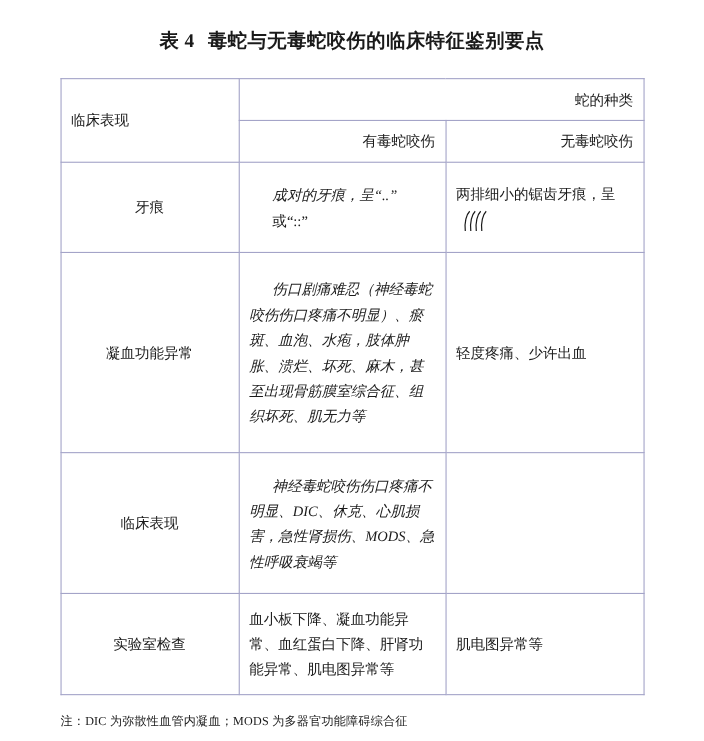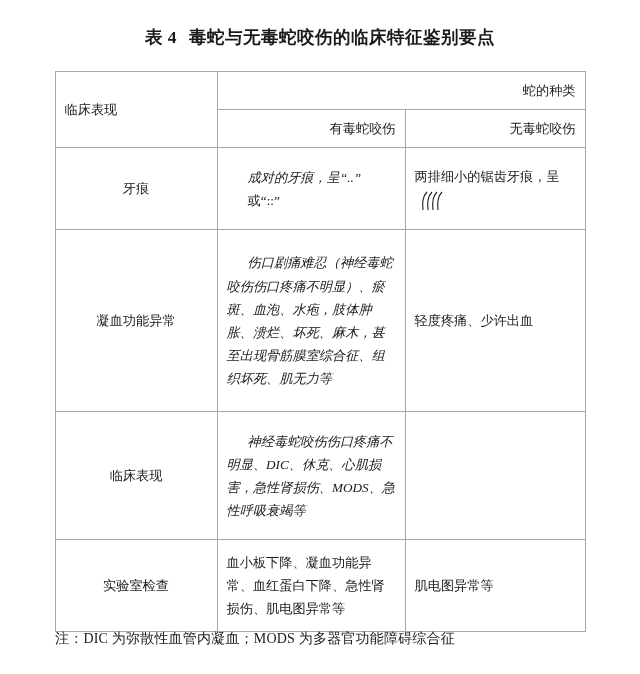--- a/index.html
+++ b/index.html
@@ -80,22 +80,22 @@
   .fangs {
     display: inline-block;
     width: 30px;
     height: 22px;
     vertical-align: middle;
     margin-left: 2px;
   }
   .note {
     position: absolute;
     left: 55px;
-    bottom: 26px;
-    font-size: 14px;
+    bottom: 11px;
+    font-size: 11px;
     letter-spacing: 0.2px;
   }
 </style>
 </head>
 <body>
 
 <div class="page">
 
   <div class="title">
     <span class="tnum">表 4</span><span>毒蛇与无毒蛇咬伤的临床特征鉴别要点</span>
@@ -143,21 +143,21 @@
       </tr>
 
       <tr style="height:128px;">
         <td class="rowlabel">临床表现</td>
         <td class="cellmid cell-indent">神经毒蛇咬伤伤口疼痛不明显、DIC、休克、心肌损害，急性肾损伤、MODS、急性呼吸衰竭等</td>
         <td class="cellmid"></td>
       </tr>
 
       <tr style="height:92px;">
         <td class="rowlabel">实验室检查</td>
-        <td class="cellmid">血小板下降、凝血功能异常、血红蛋白下降、急性肾损伤、肌电图异常等</td>
+        <td class="cellmid">血小板下降、凝血功能异常、血红蛋白下降、肝肾功能异常、肌电图异常等</td>
         <td class="cellmid">肌电图异常等</td>
       </tr>
     </tbody>
   </table>
 
   <div class="note">注：DIC 为弥散性血管内凝血；MODS 为多器官功能障碍综合征</div>
 
 </div>
 
 </body></html>

